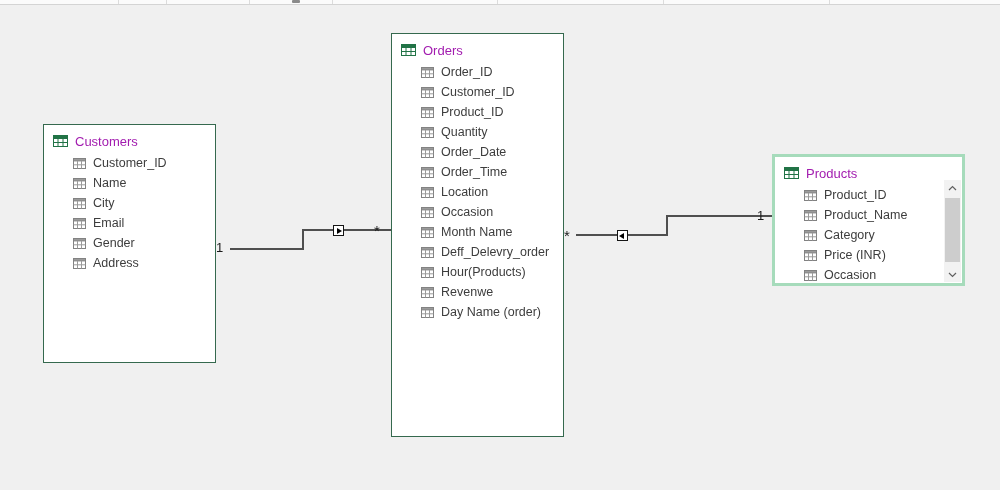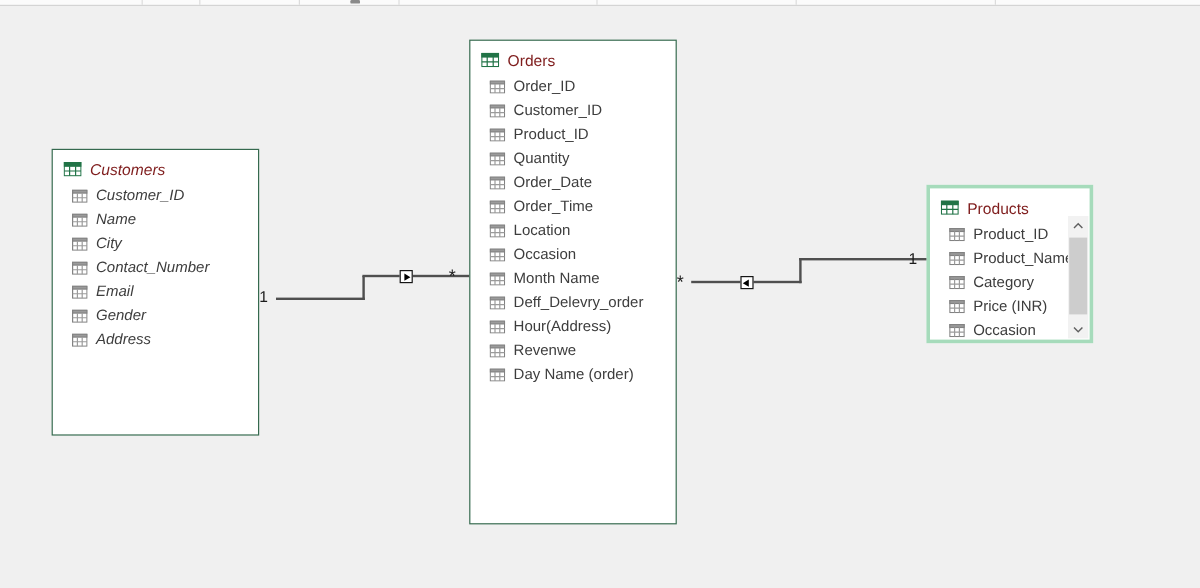--- a/index.html
+++ b/index.html
@@ -8,22 +8,22 @@
 
   
   .ribbon-edge{position:absolute;left:0;top:0;width:1000px;height:4px;background:#fbfbfb;border-bottom:1px solid #d4d4d4;}
   .ribbon-tick{position:absolute;top:0;width:1px;height:4px;background:#dcdcdc;}
   .ribbon-glyph{position:absolute;top:0;left:292px;width:8px;height:3px;background:#8a8a8a;border-radius:1px;}
 
   
   .card{position:absolute;background:#ffffff;border:1px solid #35694e;box-sizing:border-box;}
   .card.selected{border:3px solid #a6dbbb;}
   .card-header{height:26px;display:flex;align-items:center;gap:7px;padding:6px 0 0 9px;box-sizing:border-box;}
-  .card-title{font-size:13px;color:#7f1d1d;}
-  .fields{padding-left:16px;margin-top:2px;}
+  .card-title{font-size:13px;color:#a21caf;}
+  .fields{padding-left:29px;margin-top:2px;}
   .field-row{height:20px;display:flex;align-items:center;gap:7px;white-space:nowrap;}
   .field-label{font-size:12.5px;color:#3d3d3d;}
   .hicon,.ficon{flex:0 0 auto;display:block;}
 
   
   .seg{position:absolute;background:#4f4f4f;}
   .card-label{position:absolute;font-size:13px;color:#1b1b1b;}
   .card-label.star{font-size:15px;}
   .rel-marker{position:absolute;width:9px;height:9px;background:#ffffff;border:1px solid #141414;box-sizing:content-box;display:flex;align-items:center;justify-content:center;}
   .tri-right{width:0;height:0;border-top:3px solid transparent;border-bottom:3px solid transparent;border-left:5px solid #000;margin-left:2px;}
@@ -45,21 +45,21 @@
     <div class="ribbon-tick" style="left:118px"></div>
     <div class="ribbon-tick" style="left:166px"></div>
     <div class="ribbon-tick" style="left:249px"></div>
     <div class="ribbon-tick" style="left:332px"></div>
     <div class="ribbon-tick" style="left:497px"></div>
     <div class="ribbon-tick" style="left:663px"></div>
     <div class="ribbon-tick" style="left:829px"></div>
     <div class="ribbon-glyph"></div>
   </div>
 
-  <div class="card" style="left:43px;top:124px;width:173px;height:239px;font-style:italic;">
+  <div class="card" style="left:43px;top:124px;width:173px;height:239px;">
     <div class="card-header">
       <svg class="hicon" width="15" height="12" viewBox="0 0 15 12">
         <rect x="0.5" y="0.5" width="14" height="11" fill="#fff" stroke="#217346"></rect>
         <rect x="0.5" y="0.5" width="14" height="3" fill="#217346" stroke="#217346"></rect>
         <line x1="5" y1="3.5" x2="5" y2="11.5" stroke="#217346"></line>
         <line x1="10" y1="3.5" x2="10" y2="11.5" stroke="#217346"></line>
         <line x1="0.5" y1="7.5" x2="14.5" y2="7.5" stroke="#217346"></line>
       </svg>
       <span class="card-title">Customers</span>
     </div>
@@ -91,30 +91,20 @@
           <svg class="ficon" width="13" height="11" viewBox="0 0 13 11">
             <rect x="0.5" y="0.5" width="12" height="10" fill="#fff" stroke="#828282"></rect>
             <rect x="0.5" y="0.5" width="12" height="2.4" fill="#9b9b9b" stroke="#828282"></rect>
             <line x1="4.5" y1="3" x2="4.5" y2="10.5" stroke="#9b9b9b"></line>
             <line x1="8.5" y1="3" x2="8.5" y2="10.5" stroke="#9b9b9b"></line>
             <line x1="0.5" y1="6.8" x2="12.5" y2="6.8" stroke="#9b9b9b"></line>
           </svg>
           <span class="field-label">City</span>
         </div>
 
-        <div class="field-row">
-          <svg class="ficon" width="13" height="11" viewBox="0 0 13 11">
-            <rect x="0.5" y="0.5" width="12" height="10" fill="#fff" stroke="#828282"></rect>
-            <rect x="0.5" y="0.5" width="12" height="2.4" fill="#9b9b9b" stroke="#828282"></rect>
-            <line x1="4.5" y1="3" x2="4.5" y2="10.5" stroke="#9b9b9b"></line>
-            <line x1="8.5" y1="3" x2="8.5" y2="10.5" stroke="#9b9b9b"></line>
-            <line x1="0.5" y1="6.8" x2="12.5" y2="6.8" stroke="#9b9b9b"></line>
-          </svg>
-          <span class="field-label">Contact_Number</span>
-        </div>
 
         <div class="field-row">
           <svg class="ficon" width="13" height="11" viewBox="0 0 13 11">
             <rect x="0.5" y="0.5" width="12" height="10" fill="#fff" stroke="#828282"></rect>
             <rect x="0.5" y="0.5" width="12" height="2.4" fill="#9b9b9b" stroke="#828282"></rect>
             <line x1="4.5" y1="3" x2="4.5" y2="10.5" stroke="#9b9b9b"></line>
             <line x1="8.5" y1="3" x2="8.5" y2="10.5" stroke="#9b9b9b"></line>
             <line x1="0.5" y1="6.8" x2="12.5" y2="6.8" stroke="#9b9b9b"></line>
           </svg>
           <span class="field-label">Email</span>
@@ -271,21 +261,21 @@
         </div>
 
         <div class="field-row">
           <svg class="ficon" width="13" height="11" viewBox="0 0 13 11">
             <rect x="0.5" y="0.5" width="12" height="10" fill="#fff" stroke="#828282"></rect>
             <rect x="0.5" y="0.5" width="12" height="2.4" fill="#9b9b9b" stroke="#828282"></rect>
             <line x1="4.5" y1="3" x2="4.5" y2="10.5" stroke="#9b9b9b"></line>
             <line x1="8.5" y1="3" x2="8.5" y2="10.5" stroke="#9b9b9b"></line>
             <line x1="0.5" y1="6.8" x2="12.5" y2="6.8" stroke="#9b9b9b"></line>
           </svg>
-          <span class="field-label">Hour(Address)</span>
+          <span class="field-label">Hour(Products)</span>
         </div>
 
 
         <div class="field-row">
           <svg class="ficon" width="13" height="11" viewBox="0 0 13 11">
             <rect x="0.5" y="0.5" width="12" height="10" fill="#fff" stroke="#828282"></rect>
             <rect x="0.5" y="0.5" width="12" height="2.4" fill="#9b9b9b" stroke="#828282"></rect>
             <line x1="4.5" y1="3" x2="4.5" y2="10.5" stroke="#9b9b9b"></line>
             <line x1="8.5" y1="3" x2="8.5" y2="10.5" stroke="#9b9b9b"></line>
             <line x1="0.5" y1="6.8" x2="12.5" y2="6.8" stroke="#9b9b9b"></line>
@@ -299,21 +289,21 @@
             <rect x="0.5" y="0.5" width="12" height="2.4" fill="#9b9b9b" stroke="#828282"></rect>
             <line x1="4.5" y1="3" x2="4.5" y2="10.5" stroke="#9b9b9b"></line>
             <line x1="8.5" y1="3" x2="8.5" y2="10.5" stroke="#9b9b9b"></line>
             <line x1="0.5" y1="6.8" x2="12.5" y2="6.8" stroke="#9b9b9b"></line>
           </svg>
           <span class="field-label">Day Name (order)</span>
         </div>
       </div>
   </div>
 
-  <div class="card selected" style="left:772px;top:154px;width:139px;height:132px;">
+  <div class="card selected" style="left:772px;top:154px;width:193px;height:132px;">
     <div class="card-header">
       <svg class="hicon" width="15" height="12" viewBox="0 0 15 12">
         <rect x="0.5" y="0.5" width="14" height="11" fill="#fff" stroke="#217346"></rect>
         <rect x="0.5" y="0.5" width="14" height="3" fill="#217346" stroke="#217346"></rect>
         <line x1="5" y1="3.5" x2="5" y2="11.5" stroke="#217346"></line>
         <line x1="10" y1="3.5" x2="10" y2="11.5" stroke="#217346"></line>
         <line x1="0.5" y1="7.5" x2="14.5" y2="7.5" stroke="#217346"></line>
       </svg>
       <span class="card-title">Products</span>
     </div>

